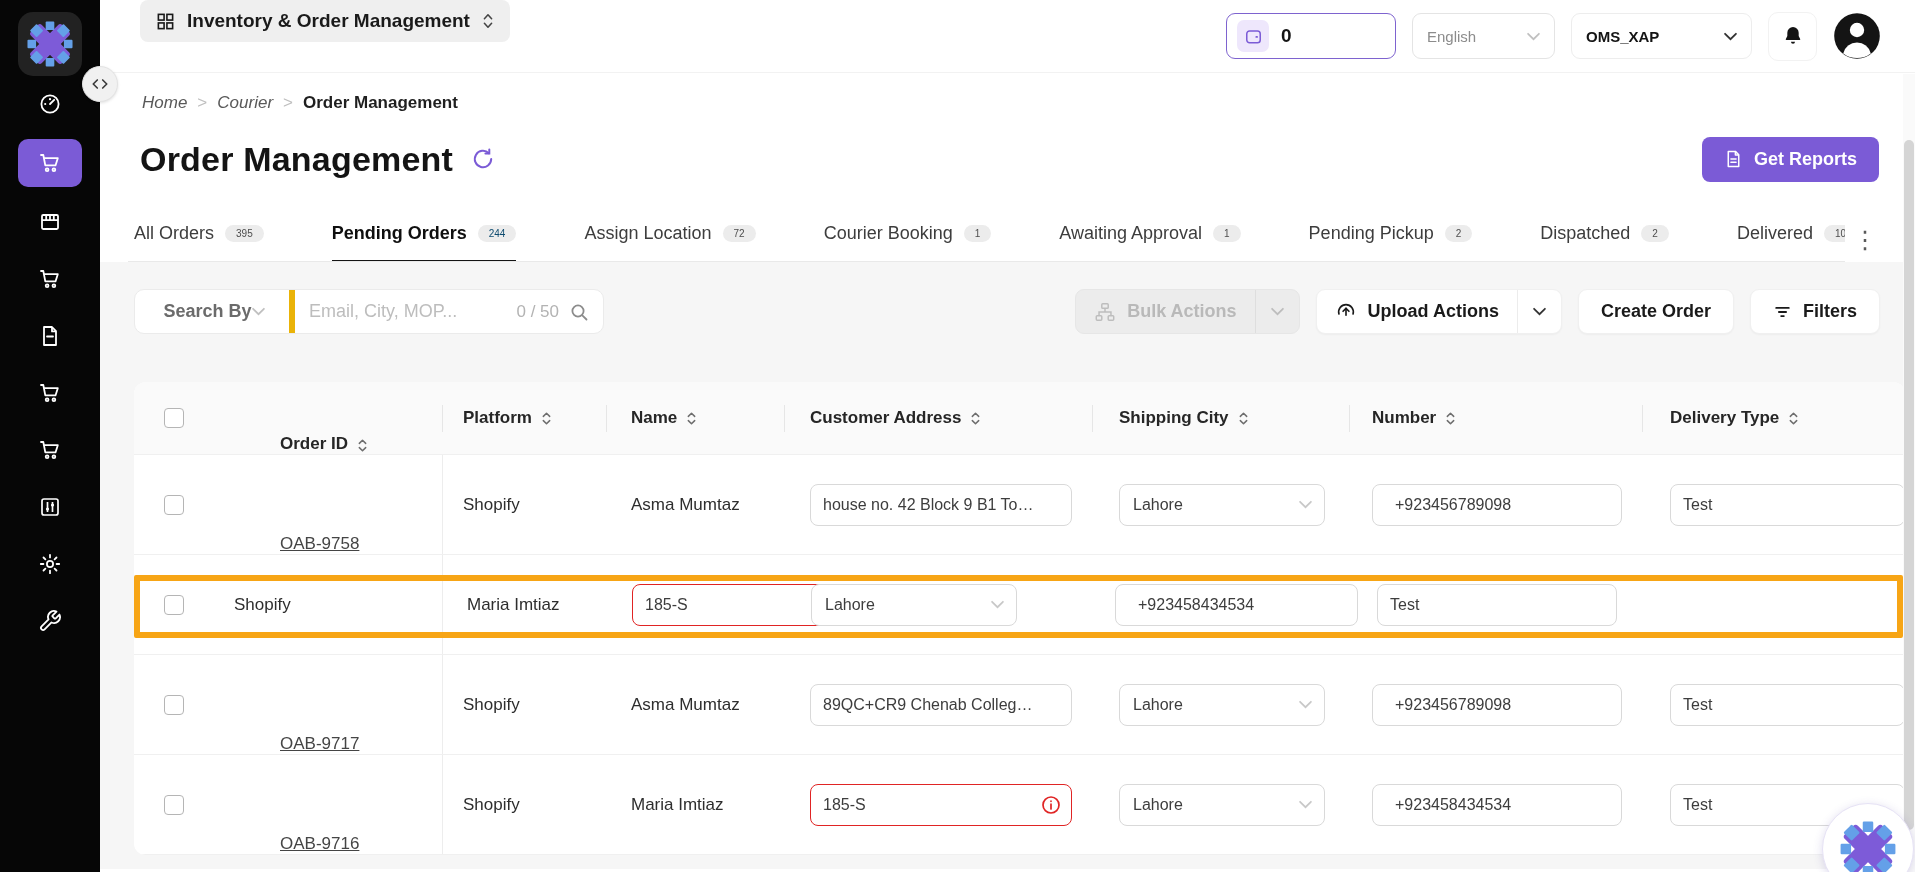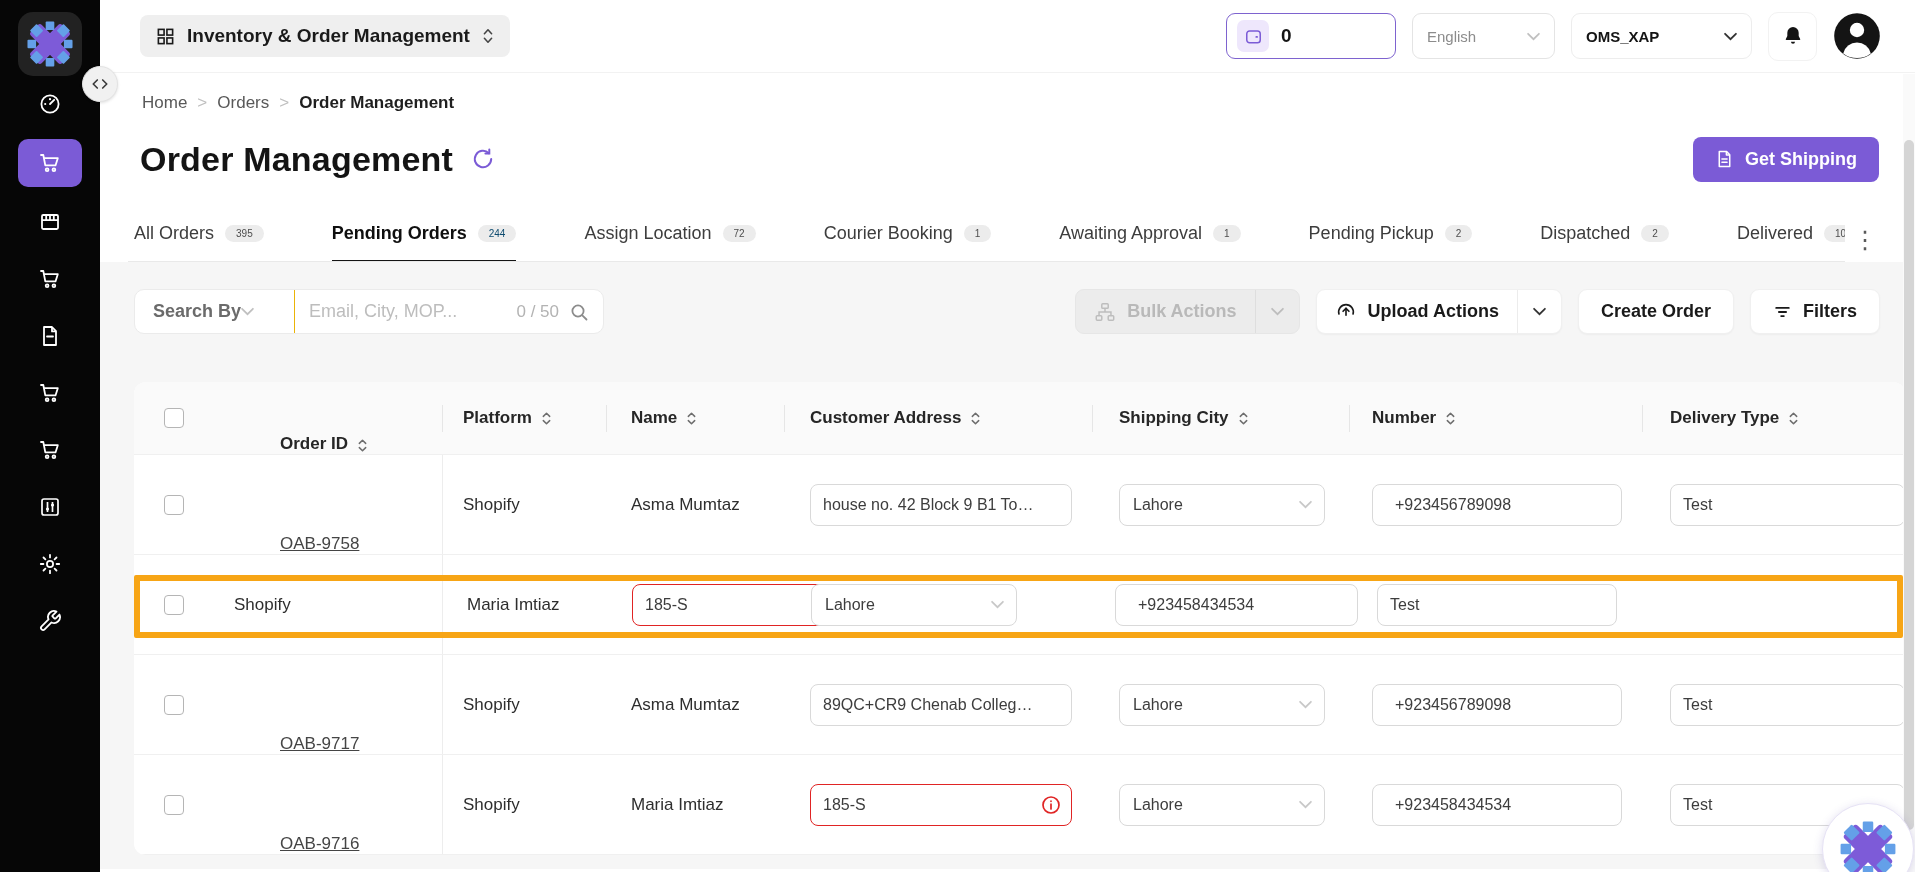--- a/index.html
+++ b/index.html
@@ -21,21 +21,21 @@
   .nav-item.active { background:var(--accent); height:48px; }
   .nav-item svg { width:24px; height:24px; }
 
   .collapse-btn { position:absolute; left:82px; top:66px; width:36px; height:36px; border-radius:50%;
     background:#f1f1f1; border:1px solid #e3e3e3; z-index:40; display:flex; align-items:center;
     justify-content:center; cursor:pointer; box-shadow:0 1px 3px rgba(0,0,0,.12); }
 
   
   .main { position:absolute; left:100px; top:0; width:1815px; height:872px; background:#fff; }
 
-  .topbar { height:73px; display:flex; align-items:center; justify-content:space-between;
+  .topbar { height:73px; display:flex; justify-content:space-between;
             padding:0 34px 0 40px; border-bottom:1px solid #f2f2f2; }
   .app-switcher { display:flex; align-items:center; gap:12px; background:#efefef; border-radius:8px;
                   height:42px; padding:0 16px; font-size:19px; font-weight:700; color:#1a1a1a; cursor:pointer; }
   .topbar-right { display:flex; align-items:center; gap:16px; }
   .wallet-pill { display:flex; align-items:center; gap:12px; height:46px; padding:0 18px 0 10px;
                  border:1.6px solid #7e63cf; border-radius:9px; background:#fff; cursor:pointer;
                  font-size:19px; font-weight:600; color:#141414; min-width:170px; }
   .wallet-ico { width:32px; height:32px; background:#eee7fc; border-radius:7px; display:flex;
                 align-items:center; justify-content:center; }
   .select-pill { display:flex; align-items:center; justify-content:space-between; height:46px;
@@ -44,21 +44,21 @@
   .lang { width:143px; color:#8c8c8c; }
   .workspace { width:181px; border-color:#ededed; font-weight:700; color:#141414; }
   .icon-btn { width:49px; height:49px; border:1px solid #f2f2f2; border-radius:10px; background:#fff;
               display:flex; align-items:center; justify-content:center; cursor:pointer; }
   .avatar { width:48px; height:48px; border-radius:50%; overflow:hidden; cursor:pointer; }
 
   
   .white-sec { padding:20px 0 0 34px; }
   .breadcrumb { display:flex; align-items:center; gap:10px; font-size:17px; color:#595959; margin-left:8px; }
   .breadcrumb .sep { color:#bfbfbf; }
-  .bc-link { cursor:pointer; }
+  .bc-link { cursor:pointer;font-style:italic; }
   .bc-current { color:#1f1f1f; font-weight:700; }
   .title-row { display:flex; align-items:center; justify-content:space-between; margin:16px 36px 0 6px; height:60px; }
   .title-left { display:flex; align-items:center; gap:18px; }
   .page-title { font-size:34px; font-weight:700; color:#141414; letter-spacing:.2px; }
   .refresh { cursor:pointer; }
   .btn-primary { display:flex; align-items:center; gap:11px; background:var(--accent); color:#fff;
                  border:none; border-radius:8px; height:45px; padding:0 22px; font-size:18px;
                  font-weight:700; cursor:pointer; font-family:inherit; }
 
   .tabs-row { position:relative; margin-top:34px; padding-right:70px; }
@@ -71,23 +71,23 @@
                padding:3px 11px; font-weight:400; }
   .tab.active .tab-badge { font-weight:400; color:#0c4a6e; }
   .tabs-kebab { position:absolute; right:30px; bottom:8px; font-size:24px; color:#595959;
                 cursor:pointer; line-height:1; padding:2px 8px; }
 
   
   .band { background:#f6f6f6; height:607px; padding:27px 35px 0 34px; }
   .toolbar { display:flex; align-items:center; }
   .search-box { display:flex; align-items:center; background:#fff; border:1px solid #ebebeb;
                 border-radius:10px; height:45px; width:470px; overflow:hidden; }
-  .search-by { display:flex; align-items:center; justify-content:flex-start; width:160px;
+  .search-by { display:flex; align-items:center; justify-content:center; width:160px;
                padding:0 14px 0 18px; color:#6b6b6b; font-weight:700; font-size:18px; height:100%;
-               border-right:1px solid #eab308; cursor:pointer; }
+               border-right:6px solid #eab308; cursor:pointer; }
   .search-input { flex:1; border:none; outline:none; font-size:18px; color:#0369a1; padding:0 6px 0 14px;
                   font-family:Liberation Sans, sans-serif; min-width:0; background:transparent; }
   .search-input::placeholder { color:#bdbdbd; }
   .char-count { color:#b3b3b3; font-size:17px; margin-right:10px; white-space:nowrap; }
   .search-glass { margin-right:14px; cursor:pointer; }
   .toolbar-right { margin-left:auto; display:flex; align-items:center; gap:16px; }
   .btn { display:flex; align-items:center; height:45px; border-radius:9px; background:#fff;
          border:1px solid #f0f0f0; box-shadow:0 1px 2px rgba(0,0,0,.04); font-size:18px;
          font-weight:700; color:#1a1a1a; cursor:pointer; font-family:inherit; }
   .btn .seg { display:flex; align-items:center; gap:11px; padding:0 18px; height:100%; }
@@ -303,42 +303,42 @@
             <path d="M8.5 34.5a11.8 11.8 0 0 1 23 0 19 19 0 0 1-23 0z" fill="#fff"></path>
           </svg>
         </div>
       </div>
     </header>
 
     <section class="white-sec">
       <nav class="breadcrumb">
         <span class="bc-link">Home</span>
         <span class="sep">&gt;</span>
-        <span class="bc-link">Orders</span>
+        <span class="bc-link">Courier</span>
         <span class="sep">&gt;</span>
         <span class="bc-current">Order Management</span>
       </nav>
 
       <div class="title-row">
         <div class="title-left">
           <h1 class="page-title">Order Management</h1>
           <span class="refresh">
             <svg width="24" height="24" viewBox="0 0 24 24" fill="none" stroke="#7B5BD6" stroke-width="2" stroke-linecap="round">
               <path d="M20.2 12a8.2 8.2 0 1 1-2.4-5.8"></path>
                 <path d="M18.3 2.6v3.9h-3.9"></path>
             </svg>
           </span>
         </div>
         <button class="btn-primary">
           <svg width="19" height="20" viewBox="0 0 20 20" fill="none" stroke="#fff" stroke-width="1.6" stroke-linejoin="round">
             <path d="M4.5 2h7.5l3.5 3.5V18h-11z"></path>
               <path d="M12 2v3.8h3.5"></path>
               <path d="M7.3 10h5.4M7.3 13.4h5.4" stroke-linecap="round"></path>
           </svg>
-          <span>Get Shipping</span>
+          <span>Get Reports</span>
         </button>
       </div>
 
       <div class="tabs-row">
         <div class="tabs-inner">
           <div class="tab">
             <span>All Orders</span>
             <span class="tab-badge">395</span>
           </div>
           <div class="tab active">

